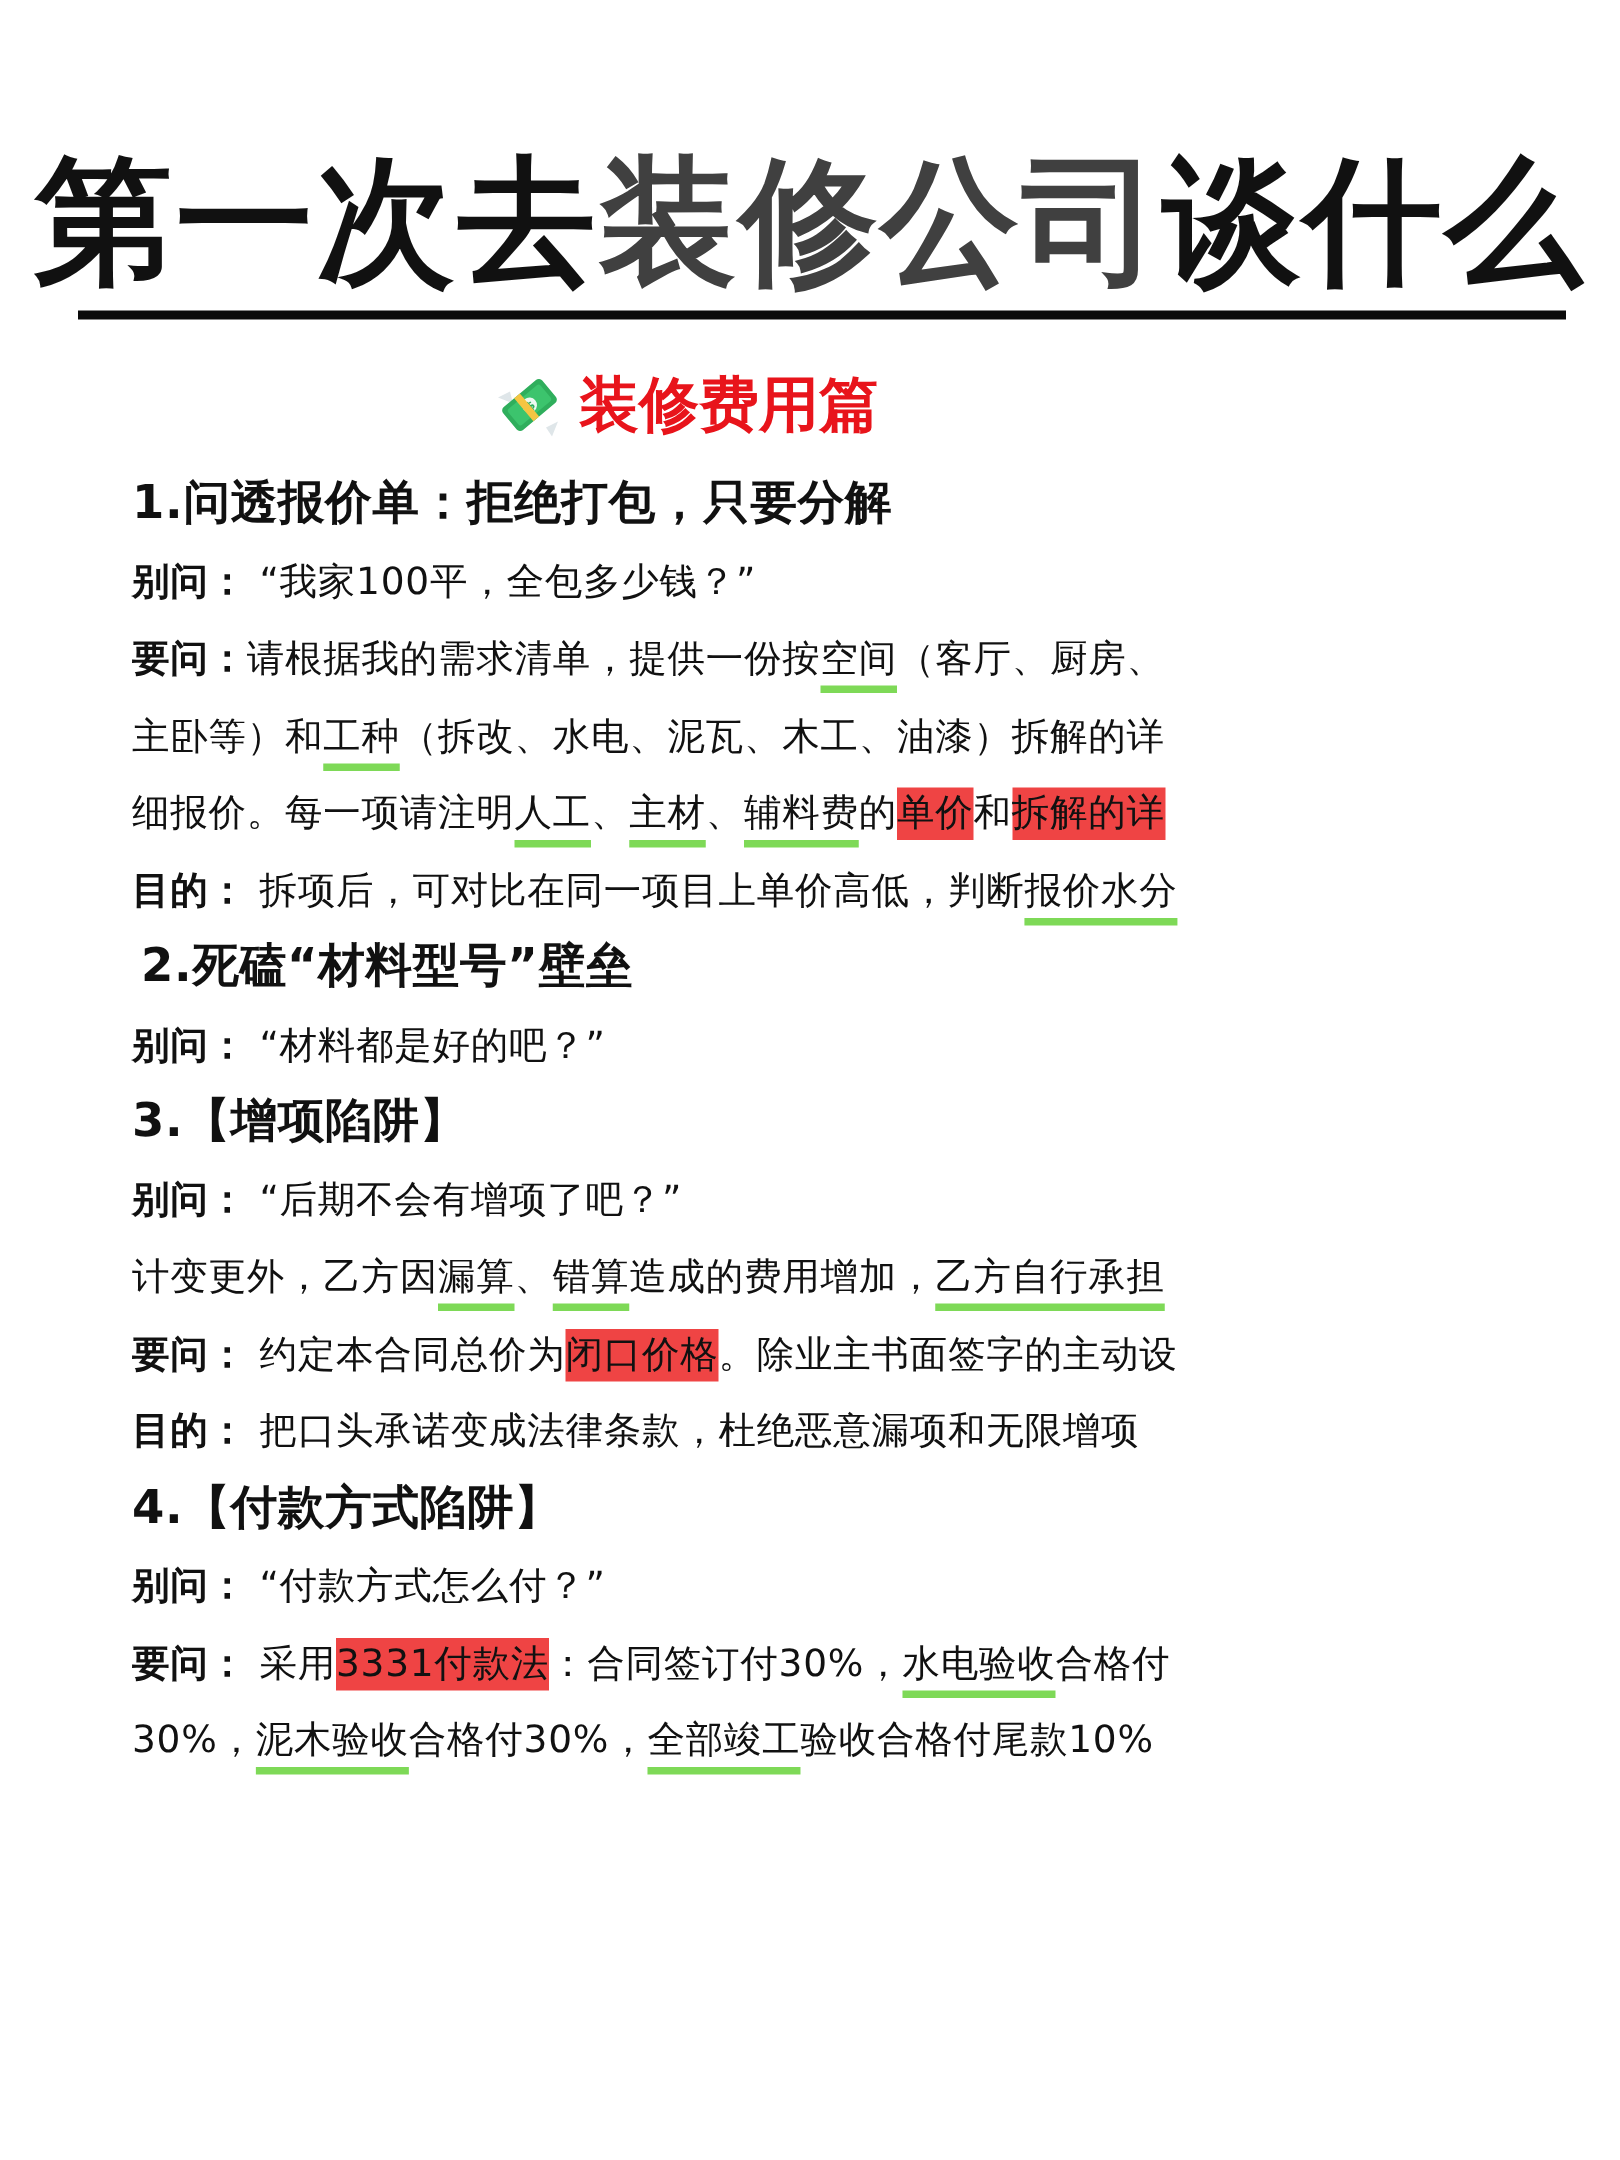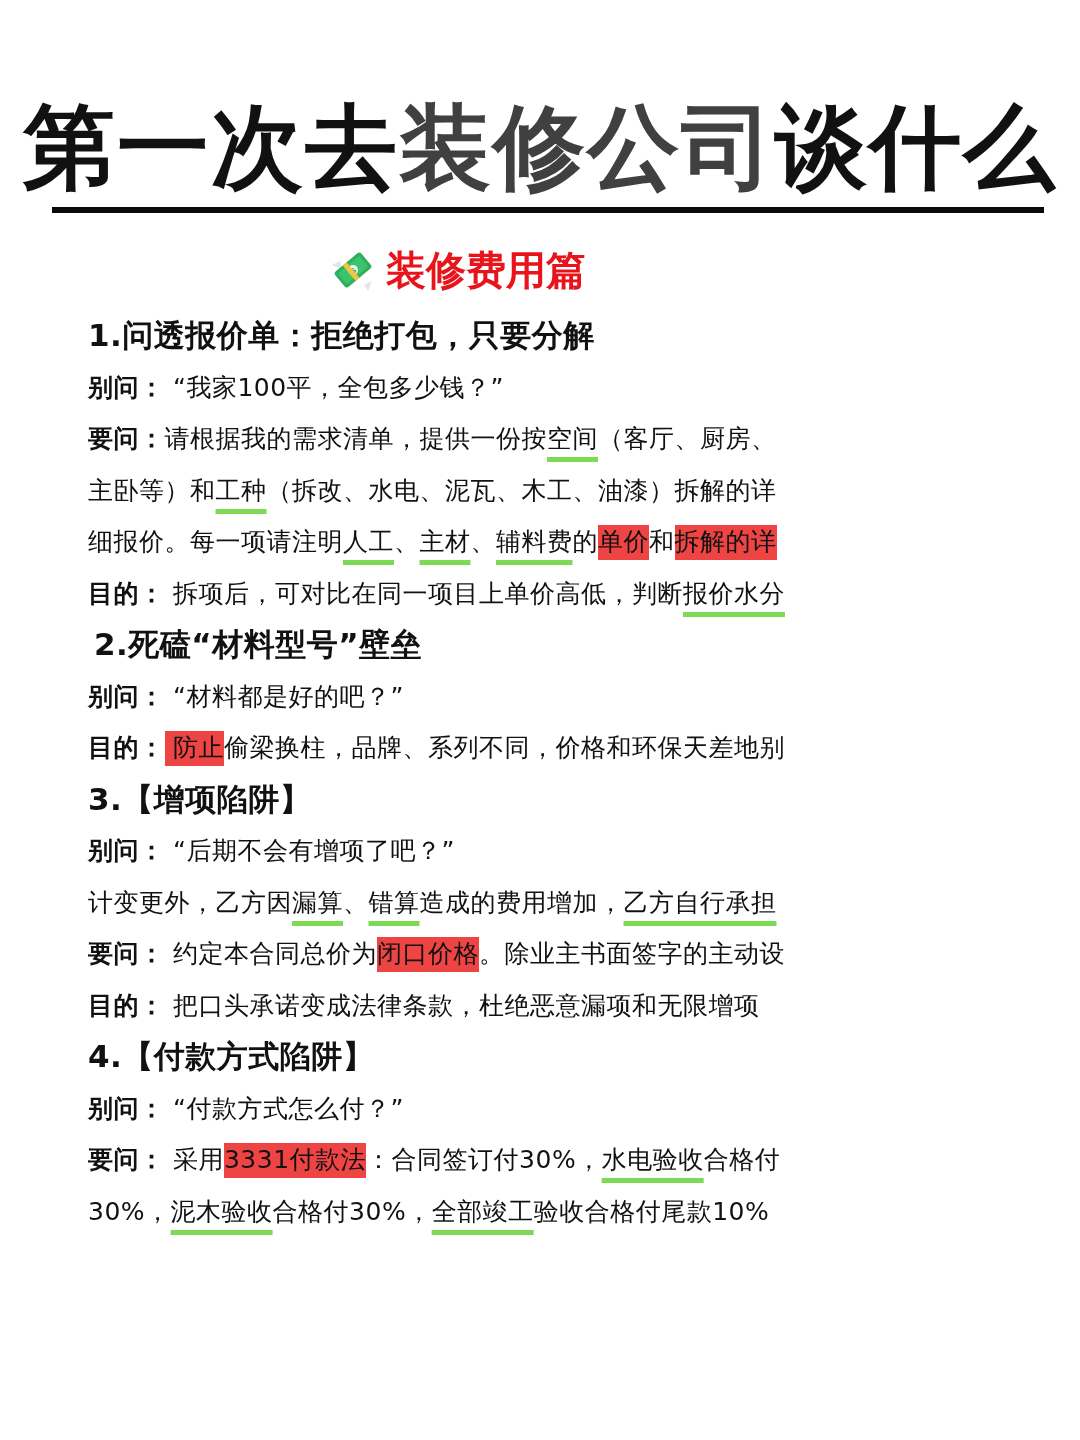--- a/index.html
+++ b/index.html
@@ -64,21 +64,20 @@
 
 <div class="content" id="content">
     <div class="line head"><span>1.问透报价单：拒绝打包，只要分解</span></div>
     <div class="line body"><span class="lbl">别问：</span><span> “我家100平，全包多少钱？”</span></div>
     <div class="line body"><span class="lbl">要问：</span><span>请根据我的需求清单，提供一份按</span><span class="ul">空间</span><span>（客厅、厨房、</span></div>
     <div class="line body"><span>主卧等）和</span><span class="ul">工种</span><span>（拆改、水电、泥瓦、木工、油漆）拆解的详</span></div>
     <div class="line body"><span>细报价。每一项请注明</span><span class="ul">人工</span><span>、</span><span class="ul">主材</span><span>、</span><span class="ul">辅料费</span><span>的</span><span class="hl">单价</span><span>和</span><span class="hl">拆解的详</span></div>
     <div class="line body"><span class="lbl">目的：</span><span> 拆项后，可对比在同一项目上单价高低，判断</span><span class="ul">报价水分</span></div>
     <div class="line head indent"><span>2.死磕“材料型号”壁垒</span></div>
     <div class="line body"><span class="lbl">别问：</span><span> “材料都是好的吧？”</span></div>
-    <div class="line body"><span class="lbl">目的：</span><span class="hl"> 防止</span><span>偷梁换柱，品牌、系列不同，价格和环保天差地别</span></div>
     <div class="line head"><span>3.【增项陷阱】</span></div>
     <div class="line body"><span class="lbl">别问：</span><span> “后期不会有增项了吧？”</span></div>
     <div class="line body"><span>计变更外，乙方因</span><span class="ul">漏算</span><span>、</span><span class="ul">错算</span><span>造成的费用增加，</span><span class="ul">乙方自行承担</span></div>
     <div class="line body"><span class="lbl">要问：</span><span> 约定本合同总价为</span><span class="hl">闭口价格</span><span>。除业主书面签字的主动设</span></div>
     <div class="line body"><span class="lbl">目的：</span><span>  把口头承诺变成法律条款，杜绝恶意漏项和无限增项</span></div>
     <div class="line head"><span>4.【付款方式陷阱】</span></div>
     <div class="line body"><span class="lbl">别问：</span><span> “付款方式怎么付？”</span></div>
     <div class="line body"><span class="lbl">要问：</span><span> 采用</span><span class="hl">3331付款法</span><span>：合同签订付30%，</span><span class="ul">水电验收</span><span>合格付</span></div>
     <div class="line body"><span>30%，</span><span class="ul">泥木验收</span><span>合格付30%，</span><span class="ul">全部竣工</span><span>验收合格付尾款10%</span></div>
   </div>

